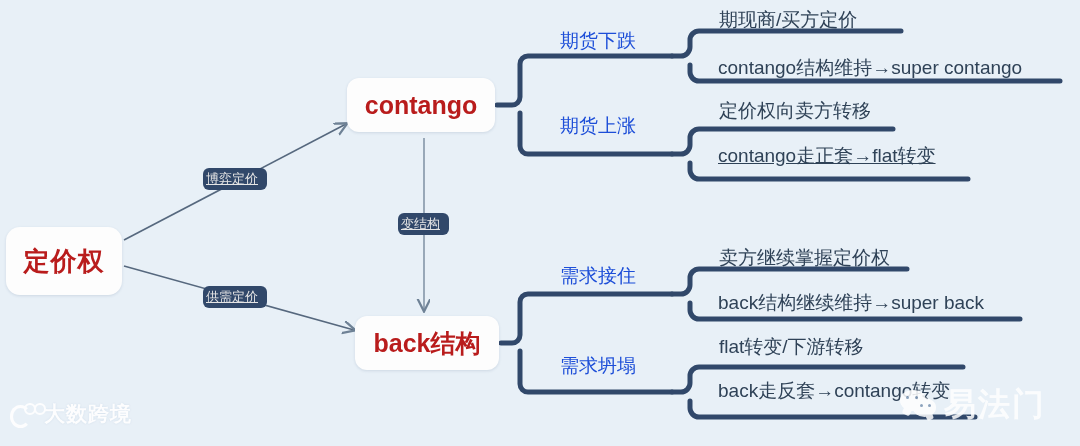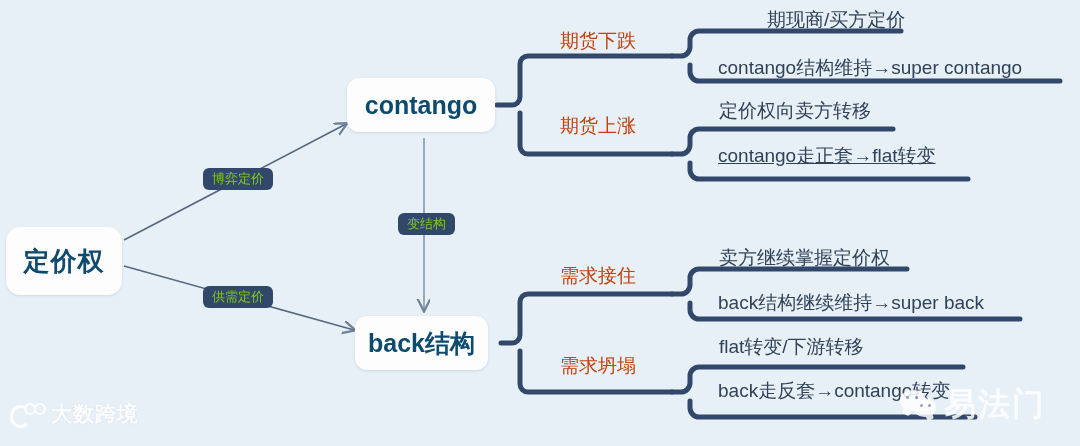--- a/index.html
+++ b/index.html
@@ -14,88 +14,89 @@
   #canvas{position:absolute;left:0;top:0;width:1080px;height:446px;}
   #svg-layer{position:absolute;left:0;top:0;width:1080px;height:446px;}
 
   
   .node-box{
     position:absolute;
     background:#fdfdfd;
     border-radius:12px;
     box-shadow:0 1px 3px rgba(40,70,110,.14);
     display:flex;align-items:center;justify-content:center;
-    color:#0c4a6e;
+    color:#b91c1c;
     box-sizing:border-box;
     text-align:center;
   }
   .root-node{
     left:6px;top:227px;width:116px;height:68px;
     font-size:26px;font-weight:700;letter-spacing:1px;
     border-radius:14px;
   }
   .contango-node{
     left:347px;top:78px;width:148px;height:54px;
     font-size:25px;font-weight:700;
   }
   .back-node{
-    left:355px;top:316px;width:133px;height:54px;
+    left:355px;top:316px;width:144px;height:54px;
     font-size:25px;font-weight:700;
   }
 
   
   .badge{
     position:absolute;
     background:#31486a;
-    color:#84cc16;
+    color:#e5e5e5;
     border-radius:6px;
     font-size:13px;
-    padding:4px 9px 5px 9px;
+    padding:4px 9px 5px 3px;
     white-space:nowrap;
     line-height:1;
     box-sizing:border-box;
+    text-decoration:underline;
   }
   .badge-game{left:203px;top:168px;}
   .badge-supply{left:203px;top:286px;}
   .badge-change{left:398px;top:213px;}
 
   
   .branch-label{
     position:absolute;
     font-size:19px;
-    color:#c2410c;
+    color:#1d4ed8;
     white-space:nowrap;
     line-height:1;
   }
   .bl-1{left:560px;top:31px;}
   .bl-2{left:560px;top:116px;}
   .bl-3{left:560px;top:266px;}
   .bl-4{left:560px;top:356px;}
 
   
   .leaf-label{
     position:absolute;
     font-size:19px;
     color:#2f4257;
     white-space:nowrap;
     line-height:1;
   }
-  .lf-1{left:719px;top:10px;margin-left:48px;}
+  .lf-1{left:719px;top:10px;}
   .lf-2{left:718px;top:58px;text-align:center;}
   .lf-3{left:719px;top:101px;}
   .lf-4{left:718px;top:146px;text-decoration:underline;}
   .lf-5{left:719px;top:248px;}
   .lf-6{left:718px;top:293px;}
   .lf-7{left:719px;top:337px;}
   .lf-8{left:718px;top:381px;}
 
   
   .wm-left{
     position:absolute;left:10px;top:400px;
-    display:flex;align-items:center;gap:7px;
+    display:flex;align-items:center;
     opacity:.92;
   }
   .wm-left .wm-text{
     color:#ffffff;font-size:21px;font-weight:700;letter-spacing:1px;
     text-shadow:0 0 2px rgba(180,200,220,.5);
   }
   .wm-logo{position:relative;width:34px;height:22px;}
   .wm-logo .c1{position:absolute;left:0;top:2px;width:15px;height:17px;
     border:3px solid #ffffff;border-radius:50%;border-right-color:transparent;}
   .wm-logo .c2{position:absolute;left:14px;top:0px;width:8px;height:8px;

